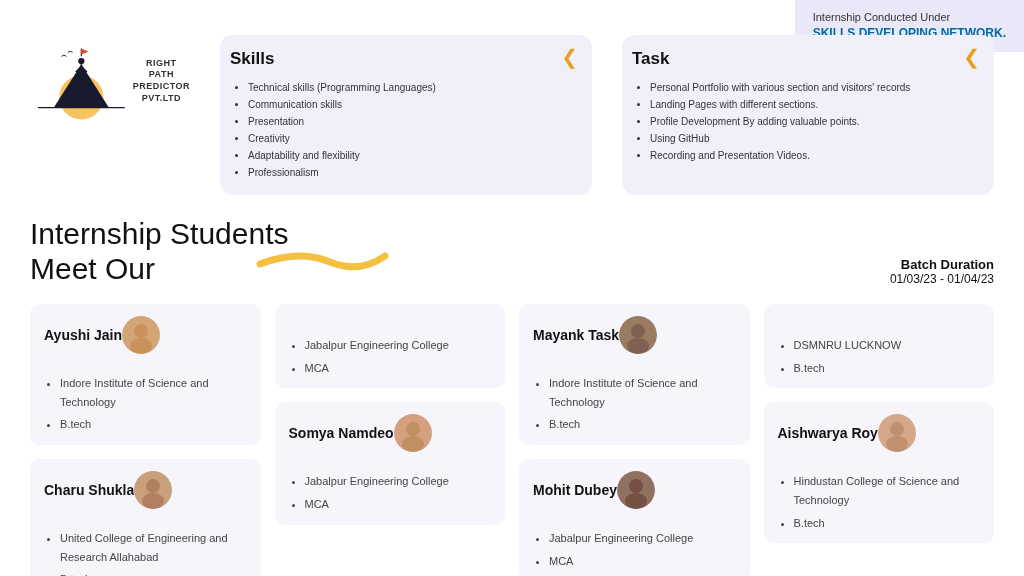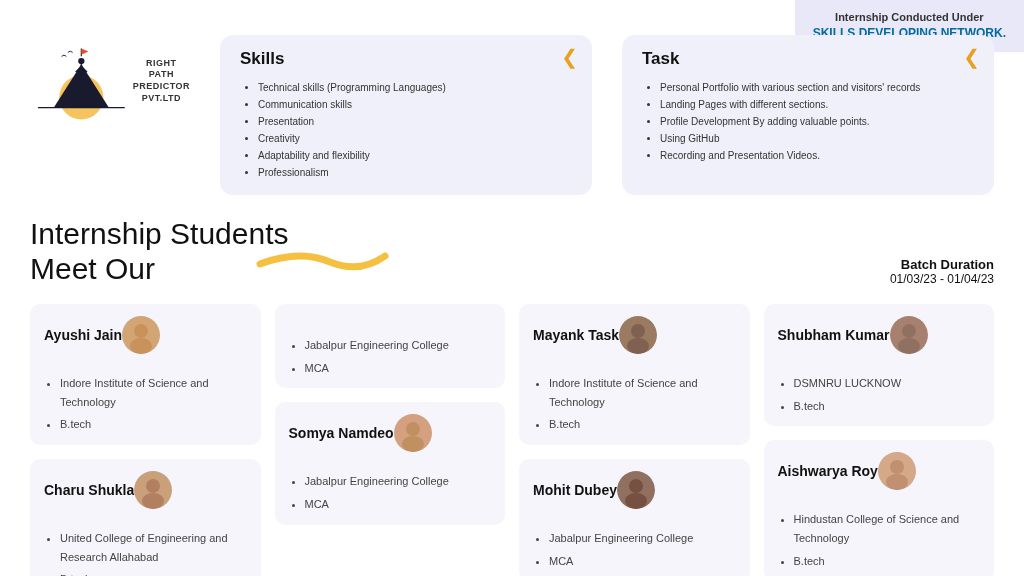--- a/index.html
+++ b/index.html
@@ -20,25 +20,24 @@
     }
 
     
     .top-badge {
       position: absolute;
       top: 0;
       right: 0;
       background: #e8e8f8;
       border-radius: 0 0 0 12px;
       padding: 10px 18px;
-      text-align: center;
+      text-align: left;
       font-size: 11px;
       color: #333;
       line-height: 1.4;
-      font-weight: bold;
     }
     .top-badge strong {
       font-size: 12px;
       color: #0369a1;
     }
 
     
     .header-section {
       display: flex;
       align-items: flex-start;
@@ -72,21 +71,21 @@
     .skills-task-area {
       display: flex;
       gap: 30px;
       flex: 1;
       margin-top: 5px;
     }
     .section-box {
       flex: 1;
       background: #f0f0fa;
       border-radius: 13px;
-      padding: 14px 20px;
+      padding: 14px 10px;
       position: relative;
     }
     .section-title {
       font-size: 17px;
       font-weight: 700;
       color: #111;
       margin-bottom: 10px;
     }
     .section-arrow {
       position: absolute;
@@ -372,30 +371,20 @@
         </div>
         <ul class="card-details">
           <li>Jabalpur Engineering College</li>
           <li class="degree-item">MCA</li>
         </ul>
       </div>
     </div>
 
     <div class="student-column">
       <div class="student-card">
-        <div class="card-header">
-          <div class="card-name">Shubham Kumar</div>
-          <div class="avatar">
-            <svg viewBox="0 0 38 38">
-                <circle cx="19" cy="19" r="19" fill="#a88070"></circle>
-                <circle cx="19" cy="15" r="7" fill="#907060"></circle>
-                <ellipse cx="19" cy="30" rx="11" ry="8" fill="#907060"></ellipse>
-              </svg>
-          </div>
-        </div>
         <ul class="card-details">
           <li>DSMNRU LUCKNOW</li>
           <li class="degree-item">B.tech</li>
         </ul>
       </div>
       <div class="student-card">
         <div class="card-header">
           <div class="card-name">Aishwarya Roy</div>
           <div class="avatar">
             <svg viewBox="0 0 38 38">

